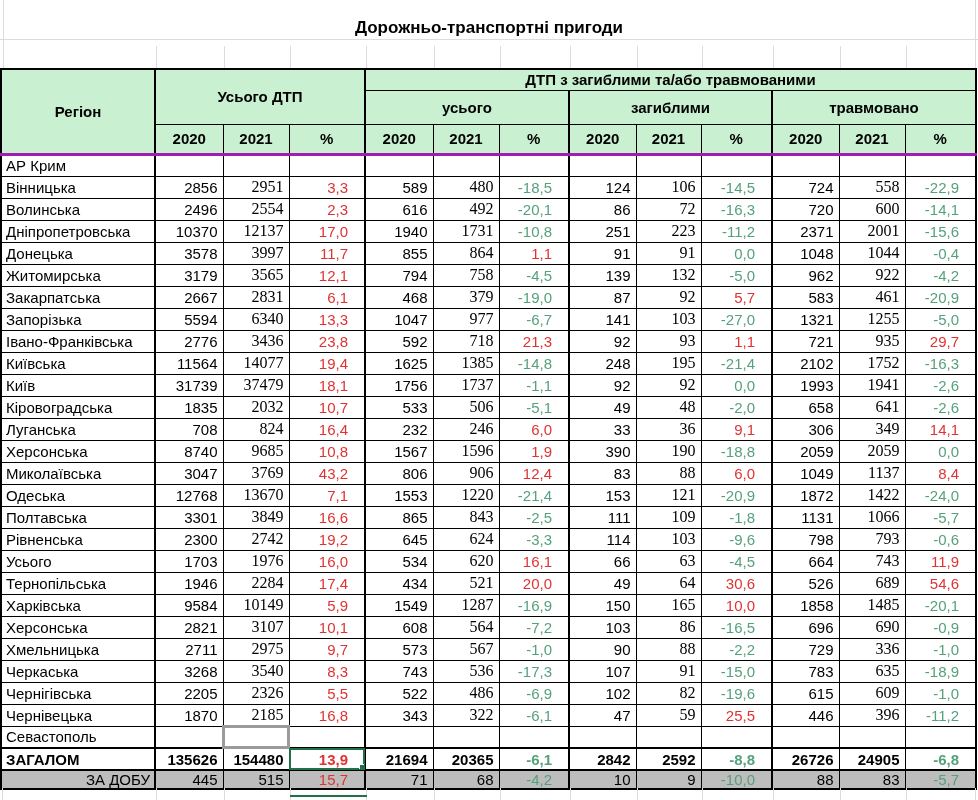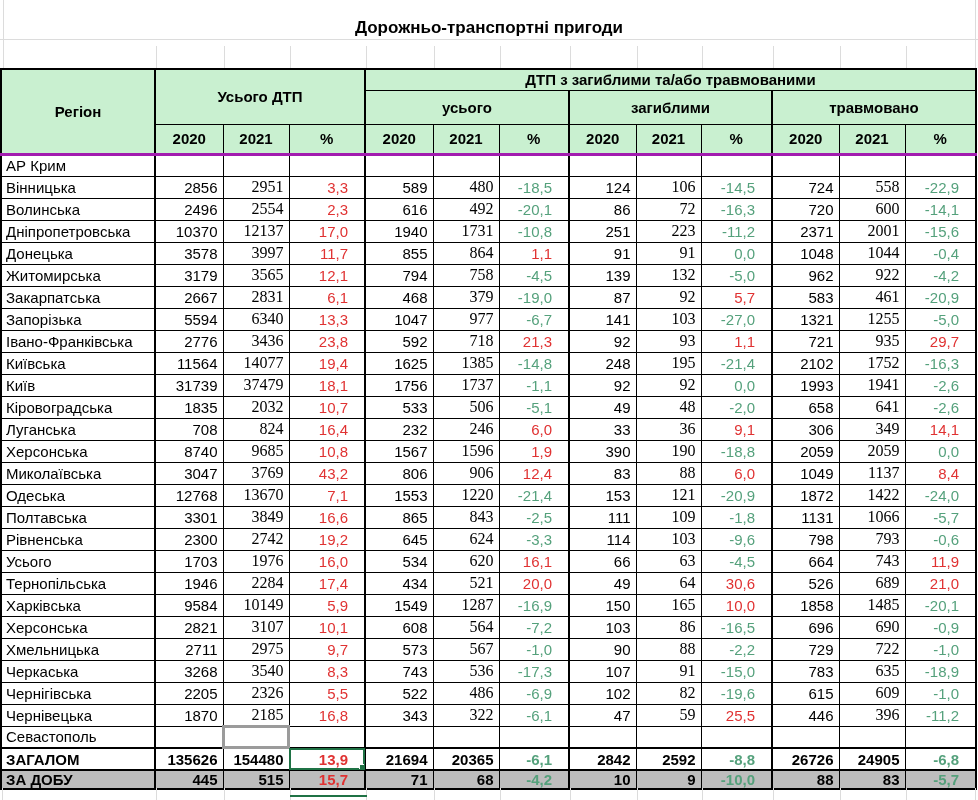--- a/index.html
+++ b/index.html
@@ -21,21 +21,21 @@
   .gs{border-left:2px solid #000;}
   tbody tr{height:22px;}
   td.region{font-size:15px;text-align:left;padding-left:4px;}
   td.val{text-align:right;padding-right:5px;font-size:15px;}
   td.ser{font-family:"Liberation Serif",serif;font-size:16px;}
   td.pct{padding-right:16px;font-family:"Liberation Sans",sans-serif;font-size:15px;}
   .pos{color:var(--positive,#e03232);}
   .neg{color:var(--negative,#55a17c);}
   tr.total td{border-top:2px solid #000;font-weight:bold;}
   tr.total{height:22px;}
-  tr.daily td{border-top:2px solid #000;font-weight:bold;background:var(--daily-row-bg,#bdbdbd);}
+  tr.daily td{border-top:2px solid #000;font-weight:normal;background:var(--daily-row-bg,#bdbdbd);text-align:right;}
   tr.daily{height:18px;}
   .flabel{text-align:right;padding-right:4px;font-weight:bold;}
   td.sel{font-weight:normal;position:relative;outline:2px solid var(--selection,#1f7245);outline-offset:-2px;}
   td.sel::after{content:"";position:absolute;right:-3px;bottom:-3px;width:6px;height:6px;
                 background:var(--selection,#1f7245);border:1px solid #fff;z-index:2;}
   td.graybox{outline:3px solid #9b9b9b;outline-offset:-2px;}
 </style>
 </head>
 <body>
 
@@ -376,21 +376,21 @@
           <td class="val ser">2284</td>
           <td class="val pct pos">17,4</td>
           <td class="val gs">434</td>
           <td class="val ser">521</td>
           <td class="val pct pos">20,0</td>
           <td class="val gs">49</td>
           <td class="val ser">64</td>
           <td class="val pct pos">30,6</td>
           <td class="val gs">526</td>
           <td class="val ser">689</td>
-          <td class="val pct pos">21,0</td>
+          <td class="val pct pos">54,6</td>
         </tr>
         <tr>
           <td class="region">Харківська</td>
           <td class="val gs">9584</td>
           <td class="val ser">10149</td>
           <td class="val pct pos">5,9</td>
           <td class="val gs">1549</td>
           <td class="val ser">1287</td>
           <td class="val pct neg">-16,9</td>
           <td class="val gs">150</td>
@@ -420,21 +420,21 @@
           <td class="val gs">2711</td>
           <td class="val ser">2975</td>
           <td class="val pct pos">9,7</td>
           <td class="val gs">573</td>
           <td class="val ser">567</td>
           <td class="val pct neg">-1,0</td>
           <td class="val gs">90</td>
           <td class="val ser">88</td>
           <td class="val pct neg">-2,2</td>
           <td class="val gs">729</td>
-          <td class="val ser">722</td>
+          <td class="val ser">336</td>
           <td class="val pct neg">-1,0</td>
         </tr>
         <tr>
           <td class="region">Черкаська</td>
           <td class="val gs">3268</td>
           <td class="val ser">3540</td>
           <td class="val pct pos">8,3</td>
           <td class="val gs">743</td>
           <td class="val ser">536</td>
           <td class="val pct neg">-17,3</td>

